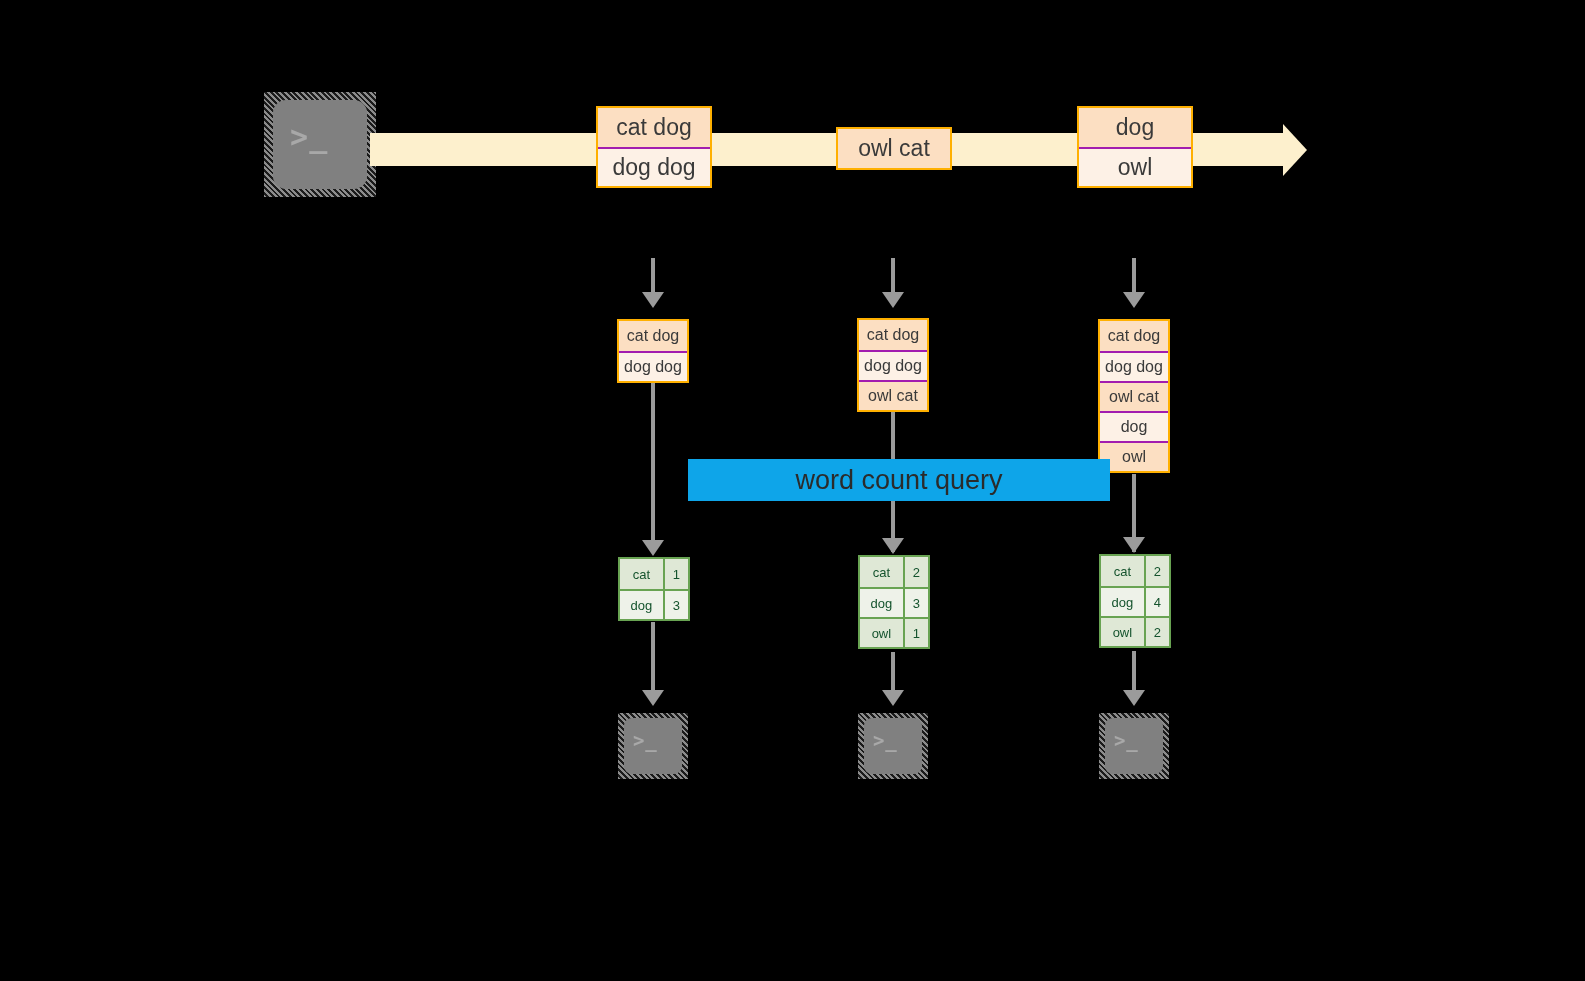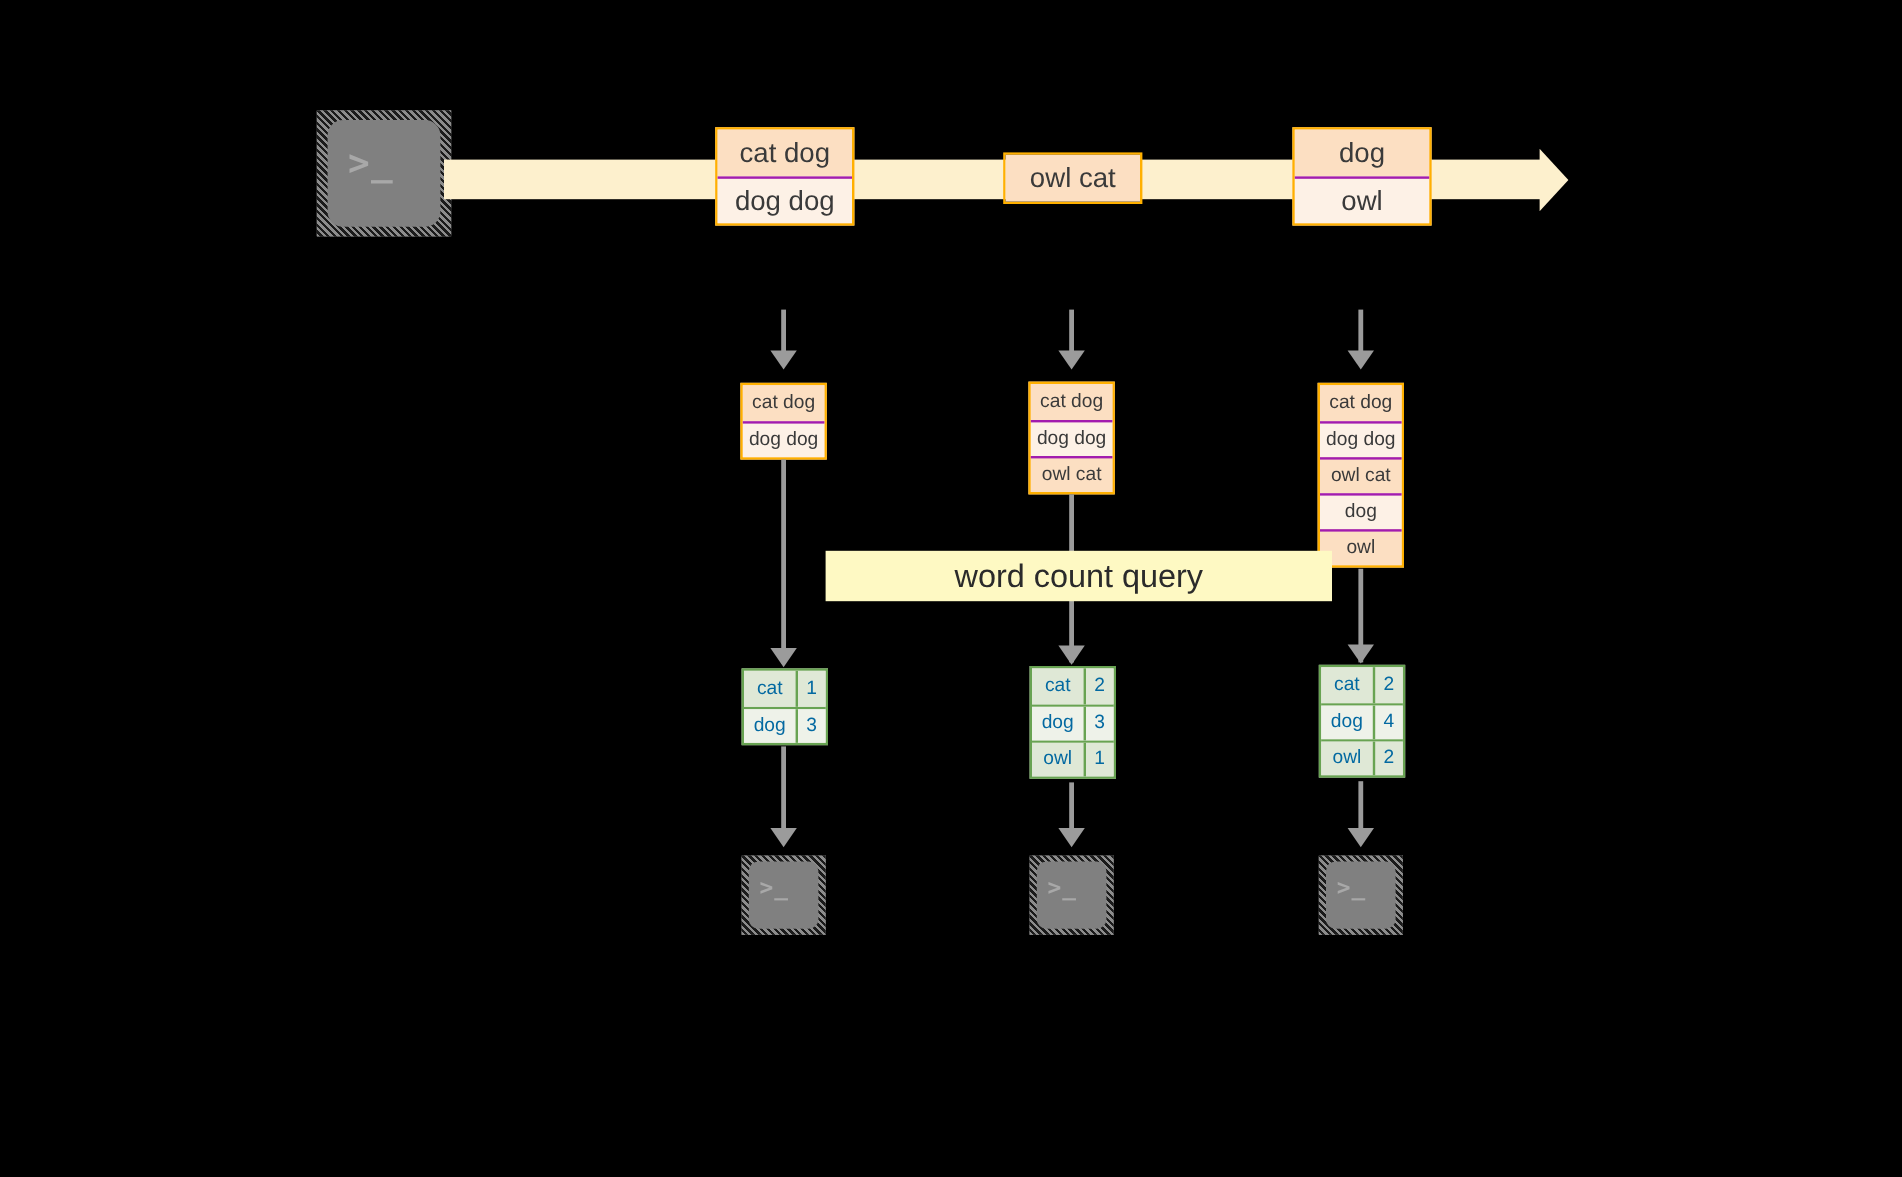--- a/index.html
+++ b/index.html
@@ -95,22 +95,22 @@
     display: flex;
     height: 30px;
     box-sizing: border-box;
   }
   .grow + .grow { border-top: 2px solid #68a352; }
   .gcell {
     box-sizing: border-box;
     display: flex;
     align-items: center;
     justify-content: center;
-    font-size: 16px;
-    color: #0369a1;
+    font-size: 13px;
+    color: #14532d;
     white-space: nowrap;
   }
   .gcell.word  { width: 48px; }
   .gcell.count { width: 28px; border-left: 2px solid #68a352; }
   .grow.dark  .gcell { background: #dfe8d6; }
   .grow.light .gcell { background: #eef2e9; }
 
   
   .line {
     position: absolute;
@@ -131,21 +131,21 @@
     border-top-color: #9b9b9b;
     border-left-width: 11px;
     border-right-width: 11px;
     border-top-width: 16px;
     border-bottom-width: 0;
   }
 
   
   .banner {
     position: absolute;
-    background: #fef9c3;
+    background: #0ea5e9;
     display: flex;
     align-items: center;
     justify-content: center;
     color: #2b2b2b;
     font-size: 27px;
     white-space: nowrap;
   }
 </style>
 </head>
 <body>

